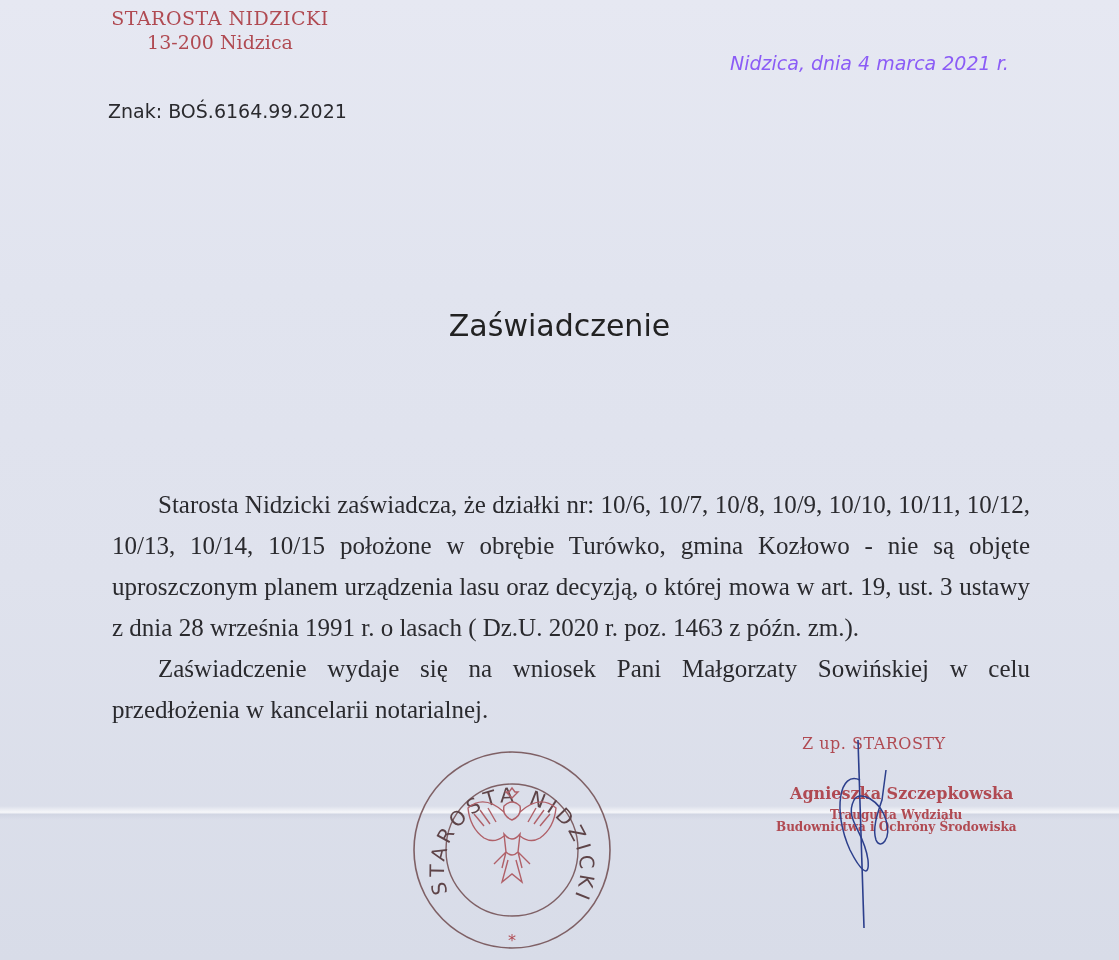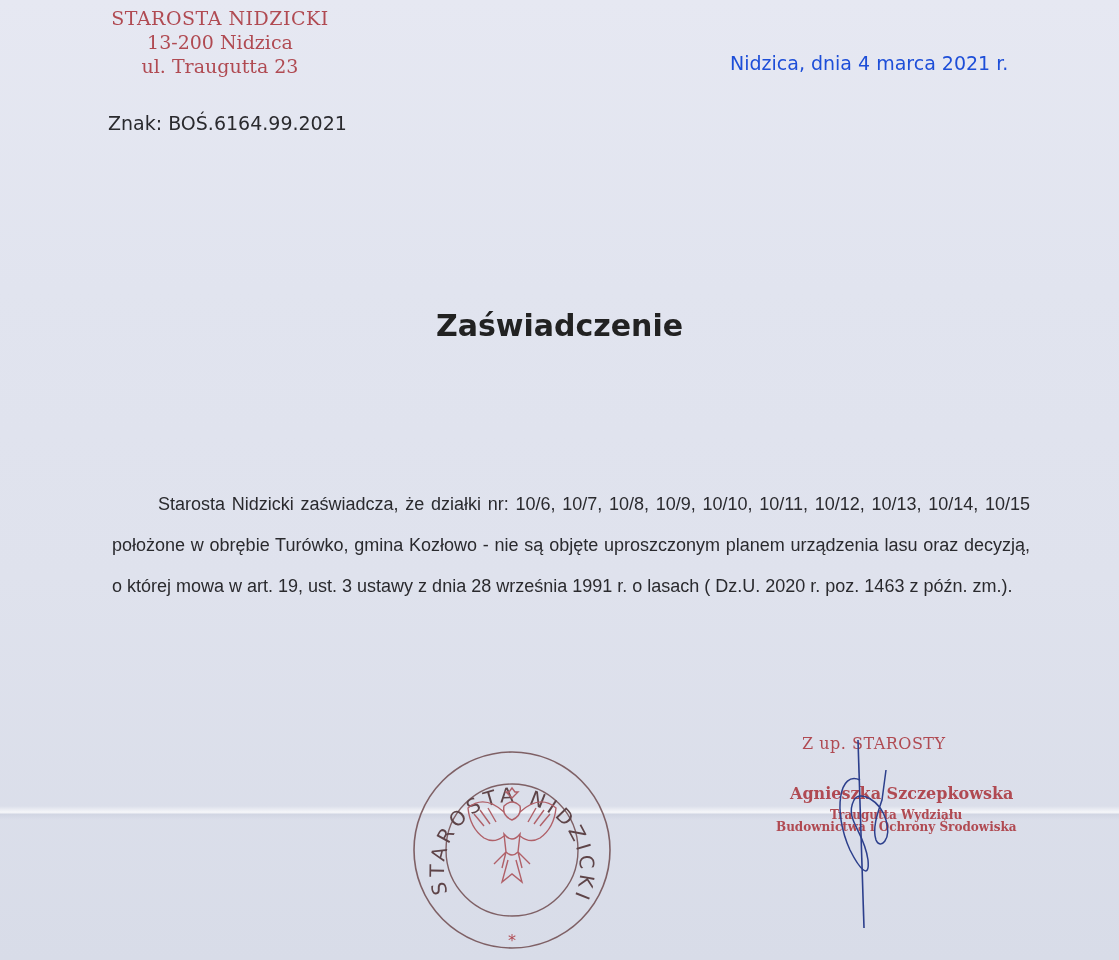--- a/index.html
+++ b/index.html
@@ -15,33 +15,33 @@
   }
   .red { color: #b04a52; }
   .letterhead {
     position: absolute; left: 100px; top: 6px; width: 240px; text-align: center;
     font-family: "DejaVu Serif", serif; line-height: 24px;
   }
   .letterhead .l1 { font-size: 19px; letter-spacing: 0.5px; }
   .letterhead .l2, .letterhead .l3 { font-size: 19px; }
   .znak {
     position: absolute; left: 108px; top: 100px; font-size: 19px;
-    font-family: "DejaVu Sans", sans-serif; color: #2a2a2e; margin-top: 12px;
+    font-family: "DejaVu Sans", sans-serif; color: #2a2a2e;
   }
   .date {
-    position: absolute; left: 730px; top: 52px; font-size: 19px; color: #1d4ed8;
+    position: absolute; left: 730px; top: 52px; font-size: 19px; color: #8b5cf6; font-style: italic;
   }
   .title {
     position: absolute; left: 0; width: 1119px; top: 308px; text-align: center;
-    font-size: 30px; font-weight: bold; color: #222;
+    font-size: 30px; font-weight: normal; color: #222;
   }
   .body {
     position: absolute; left: 112px; width: 918px; top: 484px;
-    font-family: Liberation Sans, sans-serif;
-    font-size: 18px; line-height: 41px; text-align: justify; color: #2a2a2e;
+    font-family: Liberation Serif, serif;
+    font-size: 25px; line-height: 41px; text-align: justify; color: #2a2a2e;
   }
   .body p { margin: 0; }
   .indent { text-indent: 46px; }
   .sig-block {
     position: absolute; left: 770px; top: 734px; width: 300px; text-align: center;
     font-family: "DejaVu Serif", serif;
   }
   .zup { position: absolute; left: 32px; top: 0; font-size: 16px; font-weight: normal; letter-spacing: 0.5px; }
   .signame { position: absolute; left: 20px; top: 50px; font-size: 16px; font-weight: bold; }
   .sigrole { position: absolute; left: 60px; top: 74px; font-size: 12px; font-weight: bold; }
@@ -50,31 +50,31 @@
   .stamp { position: absolute; left: 412px; top: 748px; }
 </style>
 </head>
 <body>
 
 <div class="fold"></div>
 
 <div class="letterhead red">
   <div class="l1">STAROSTA NIDZICKI</div>
   <div class="l2">13-200 Nidzica</div>
-  <div class="l3">ul. Traugutta 23</div>
 </div>
 
 <div class="znak">Znak: BOŚ.6164.99.2021</div>
 
 <div class="date">Nidzica, dnia  4 marca 2021 r.</div>
 
 <div class="title">Zaświadczenie</div>
 
 <div class="body">
   <p class="indent">Starosta Nidzicki zaświadcza, że działki nr:  10/6, 10/7, 10/8, 10/9, 10/10, 10/11, 10/12, 10/13, 10/14, 10/15  położone w obrębie Turówko, gmina Kozłowo - nie są objęte uproszczonym planem urządzenia lasu oraz decyzją, o której mowa w art. 19, ust. 3 ustawy z dnia 28 września 1991 r. o lasach ( Dz.U. 2020 r. poz. 1463 z późn. zm.).</p>
+  <p class="indent">Zaświadczenie wydaje się na wniosek Pani Małgorzaty Sowińskiej w celu przedłożenia w kancelarii notarialnej.</p>
 </div>
 
 <div class="stamp">
   <svg width="200" height="210" viewBox="0 0 200 210">
     <defs>
       <path id="stampArc" d="M 38,150 A 68,68 0 1 1 162,150"></path>
     </defs>
     <circle cx="100" cy="102" r="98" fill="none" stroke="#6e4a4e" stroke-width="1.6" opacity="0.85"></circle>
     <circle cx="100" cy="102" r="66" fill="none" stroke="#6e4a4e" stroke-width="1.4" opacity="0.85"></circle>
     <text font-family="DejaVu Sans, sans-serif" font-size="20" fill="#5e4448" letter-spacing="4">

